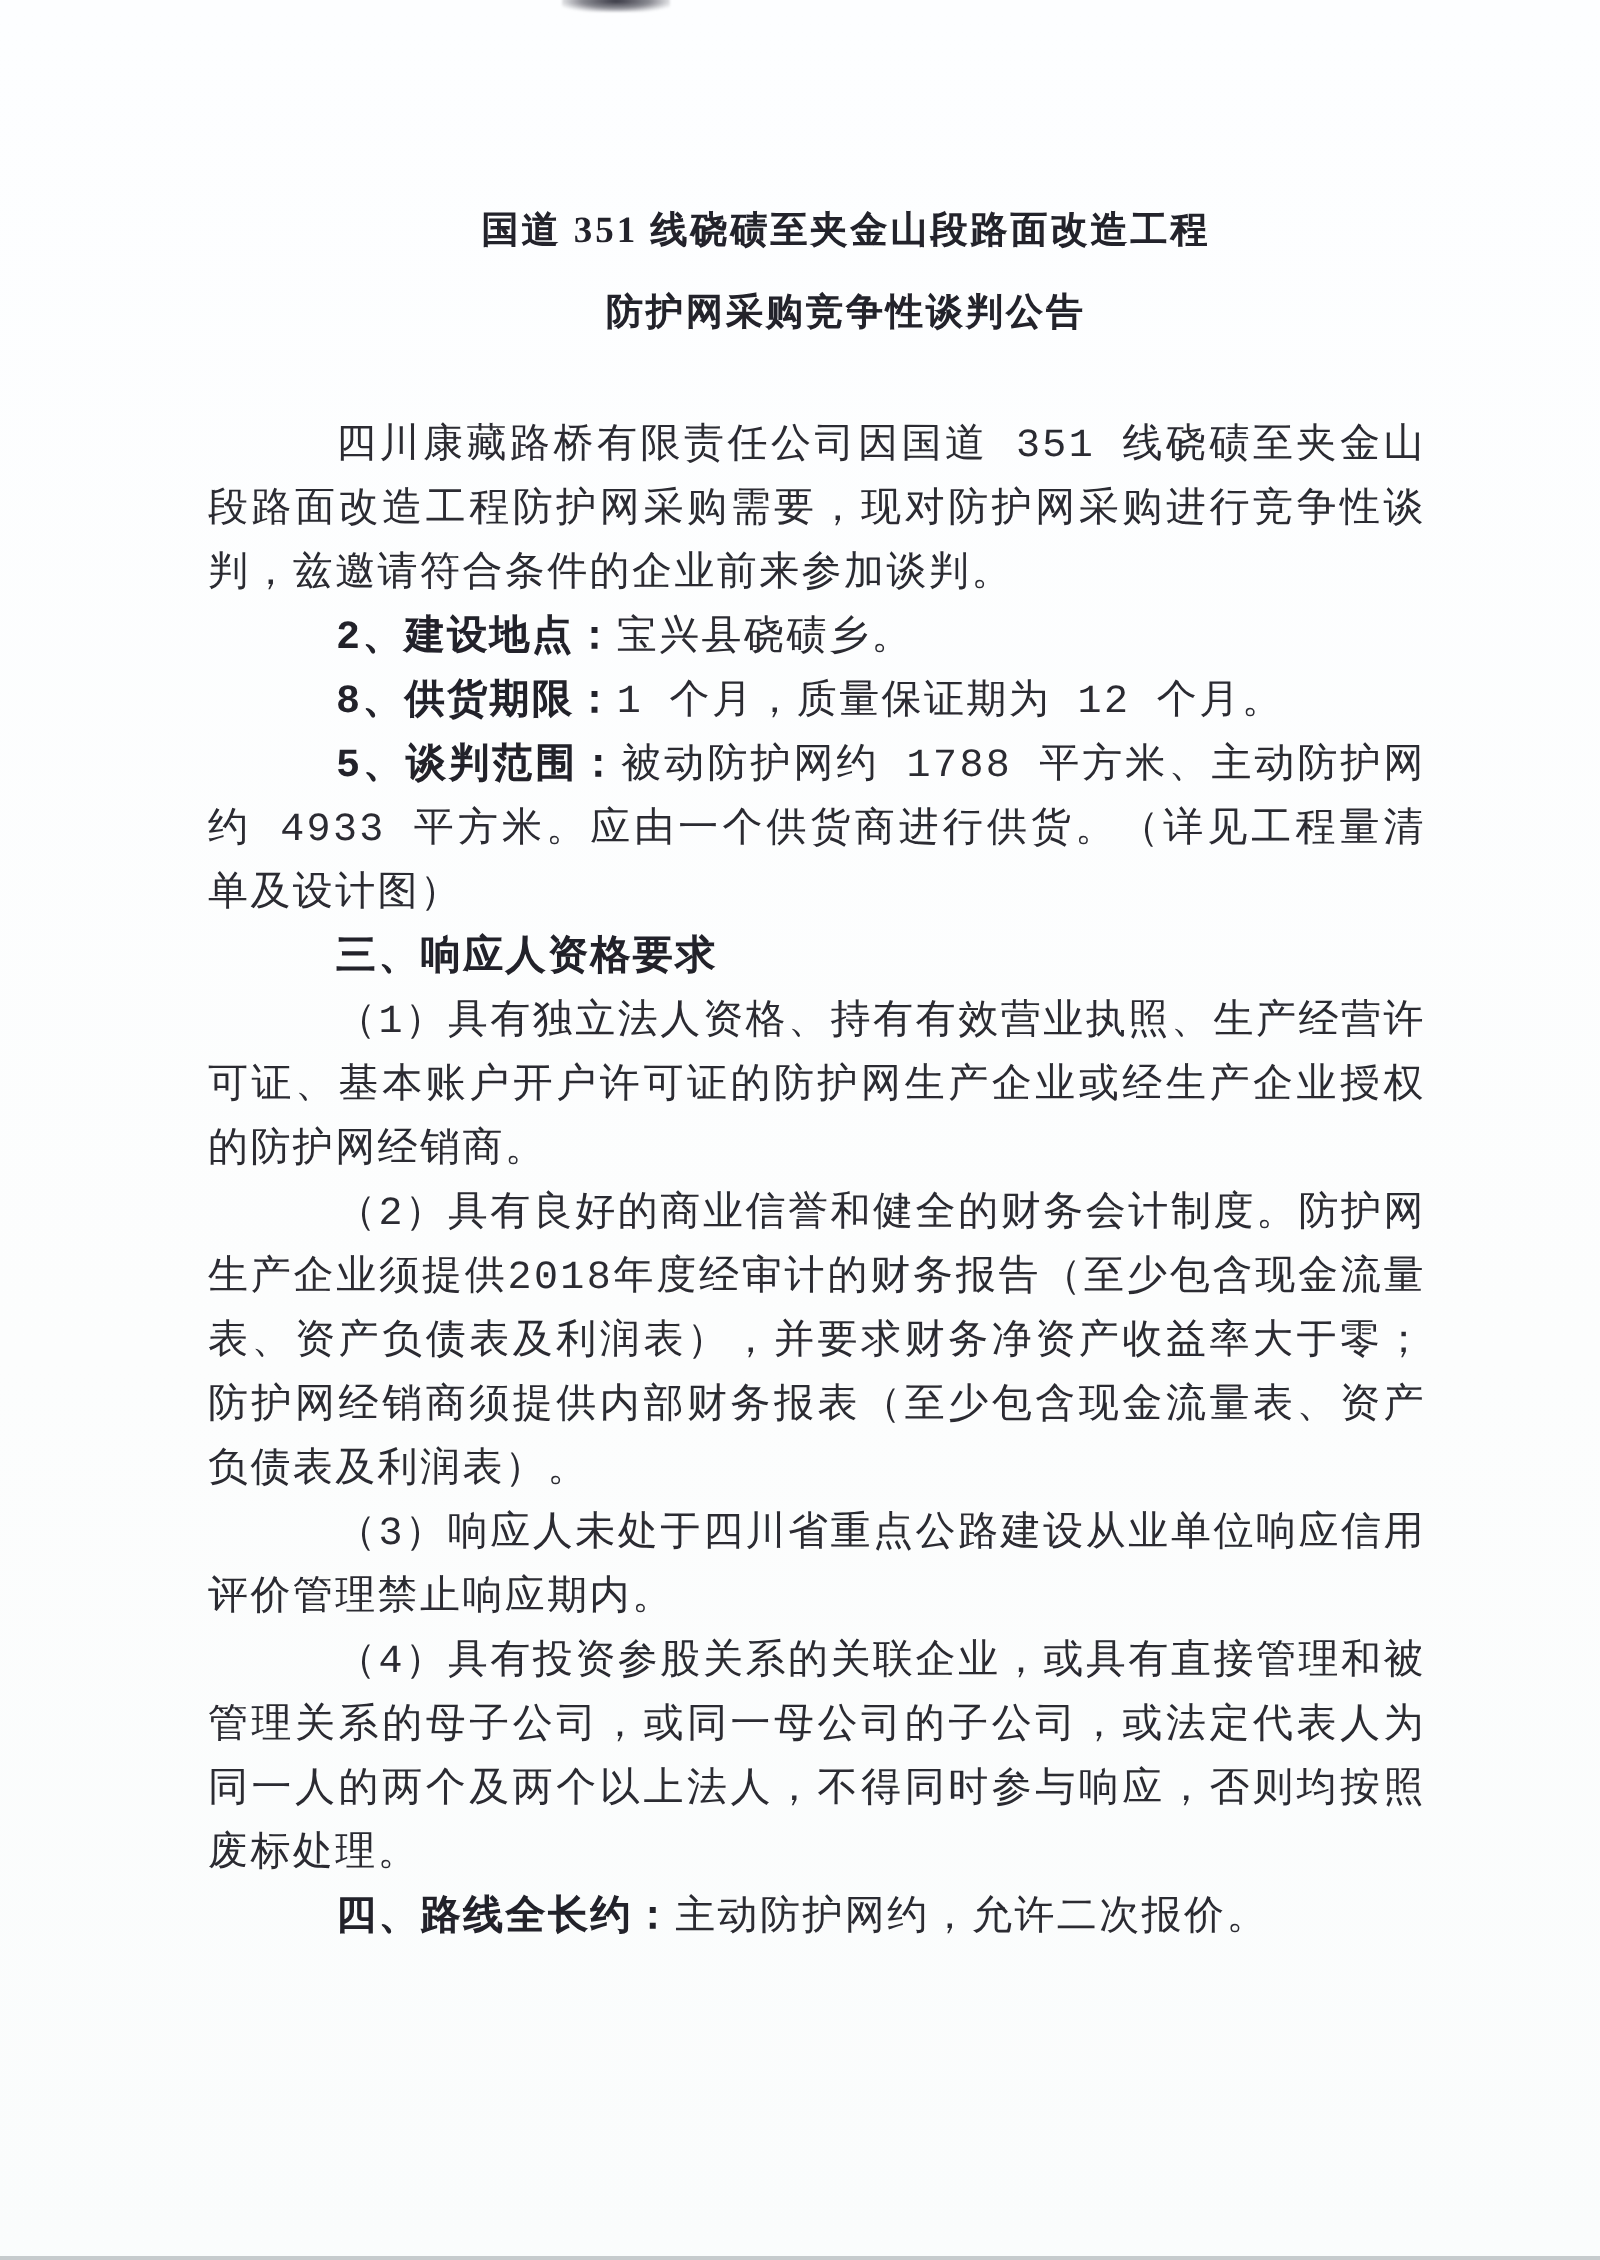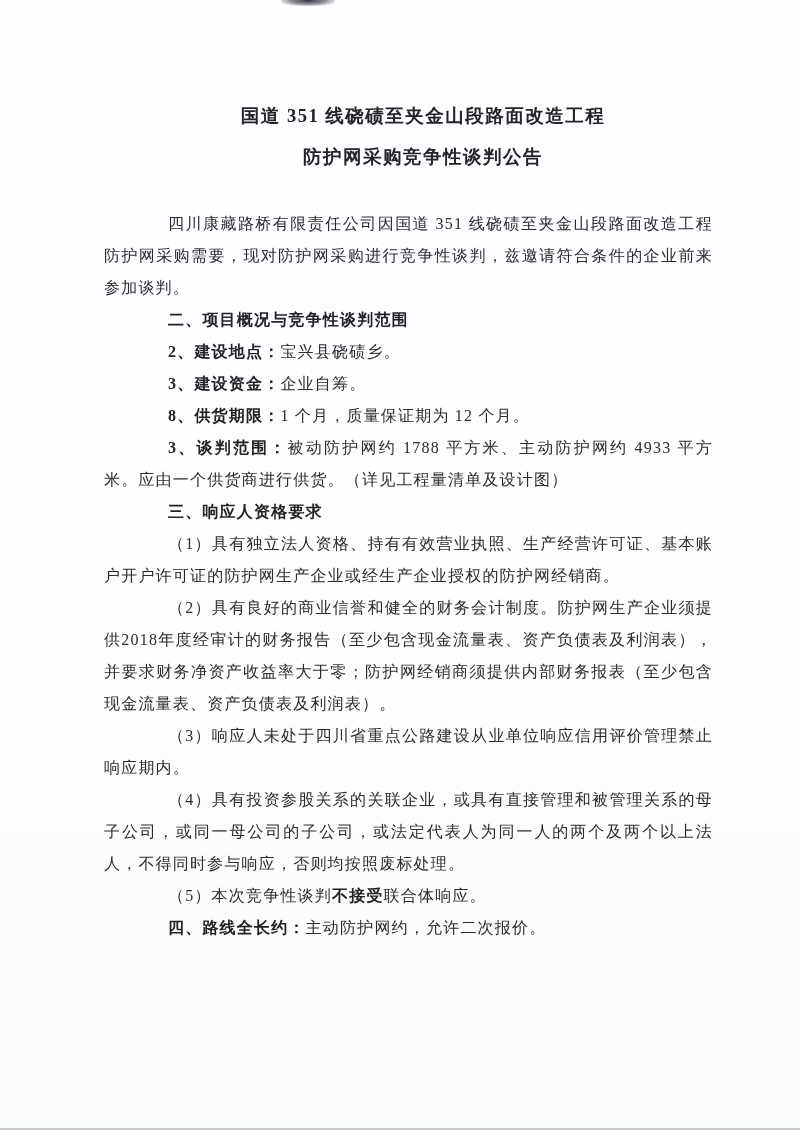--- a/index.html
+++ b/index.html
@@ -50,51 +50,49 @@
     letter-spacing: 1.5px;
     color: #23232b;
   }
   .doc-body {
     margin-top: 30px;
     padding-left: 104px;
     padding-right: 87px;
   }
   .para {
     margin: 0;
-    font-size: 16px;
+    font-size: 20px;
     line-height: 32px;
     letter-spacing: 1.2px;
     text-align: justify;
     text-indent: 64px;
     color: #2b2b32;
+    font-family: Liberation Mono, monospace;
   }
   .seg { font-weight: normal; }
   .seg.bold { font-weight: bold; color: #22222a; }
 </style>
 </head>
 <body>
 
 <div class="page">
   <div class="smudge"></div>
 
   <div class="title-block">
     <div class="title-line">国道 351 线硗碛至夹金山段路面改造工程</div>
     <div class="title-line">防护网采购竞争性谈判公告</div>
   </div>
 
   <div class="doc-body" id="doc-body">
       <p class="para"><span class="seg">四川康藏路桥有限责任公司因国道 351 线硗碛至夹金山段路面改造工程防护网采购需要，现对防护网采购进行竞争性谈判，兹邀请符合条件的企业前来参加谈判。</span></p>
-      <p class="para"><span class="seg bold">二、项目概况与竞争性谈判范围</span></p>
       <p class="para"><span class="seg bold">2、建设地点：</span><span class="seg">宝兴县硗碛乡。</span></p>
-      <p class="para"><span class="seg bold">3、建设资金：</span><span class="seg">企业自筹。</span></p>
       <p class="para"><span class="seg bold">8、供货期限：</span><span class="seg">1 个月，质量保证期为 12 个月。</span></p>
-      <p class="para"><span class="seg bold">3、谈判范围：</span><span class="seg">被动防护网约 1788 平方米、主动防护网约 4933 平方米。应由一个供货商进行供货。（详见工程量清单及设计图）</span></p>
+      <p class="para"><span class="seg bold">5、谈判范围：</span><span class="seg">被动防护网约 1788 平方米、主动防护网约 4933 平方米。应由一个供货商进行供货。（详见工程量清单及设计图）</span></p>
       <p class="para"><span class="seg bold">三、响应人资格要求</span></p>
       <p class="para"><span class="seg">（1）具有独立法人资格、持有有效营业执照、生产经营许可证、基本账户开户许可证的防护网生产企业或经生产企业授权的防护网经销商。</span></p>
       <p class="para"><span class="seg">（2）具有良好的商业信誉和健全的财务会计制度。防护网生产企业须提供2018年度经审计的财务报告（至少包含现金流量表、资产负债表及利润表），并要求财务净资产收益率大于零；防护网经销商须提供内部财务报表（至少包含现金流量表、资产负债表及利润表）。</span></p>
       <p class="para"><span class="seg">（3）响应人未处于四川省重点公路建设从业单位响应信用评价管理禁止响应期内。</span></p>
       <p class="para"><span class="seg">（4）具有投资参股关系的关联企业，或具有直接管理和被管理关系的母子公司，或同一母公司的子公司，或法定代表人为同一人的两个及两个以上法人，不得同时参与响应，否则均按照废标处理。</span></p>
-      <p class="para"><span class="seg">（5）本次竞争性谈判</span><span class="seg bold">不接受</span><span class="seg">联合体响应。</span></p>
       <p class="para"><span class="seg bold">四、路线全长约：</span><span class="seg">主动防护网约，允许二次报价。</span></p>
     </div>
 
   <div class="bottom-edge"></div>
 </div>
 
 </body></html>

